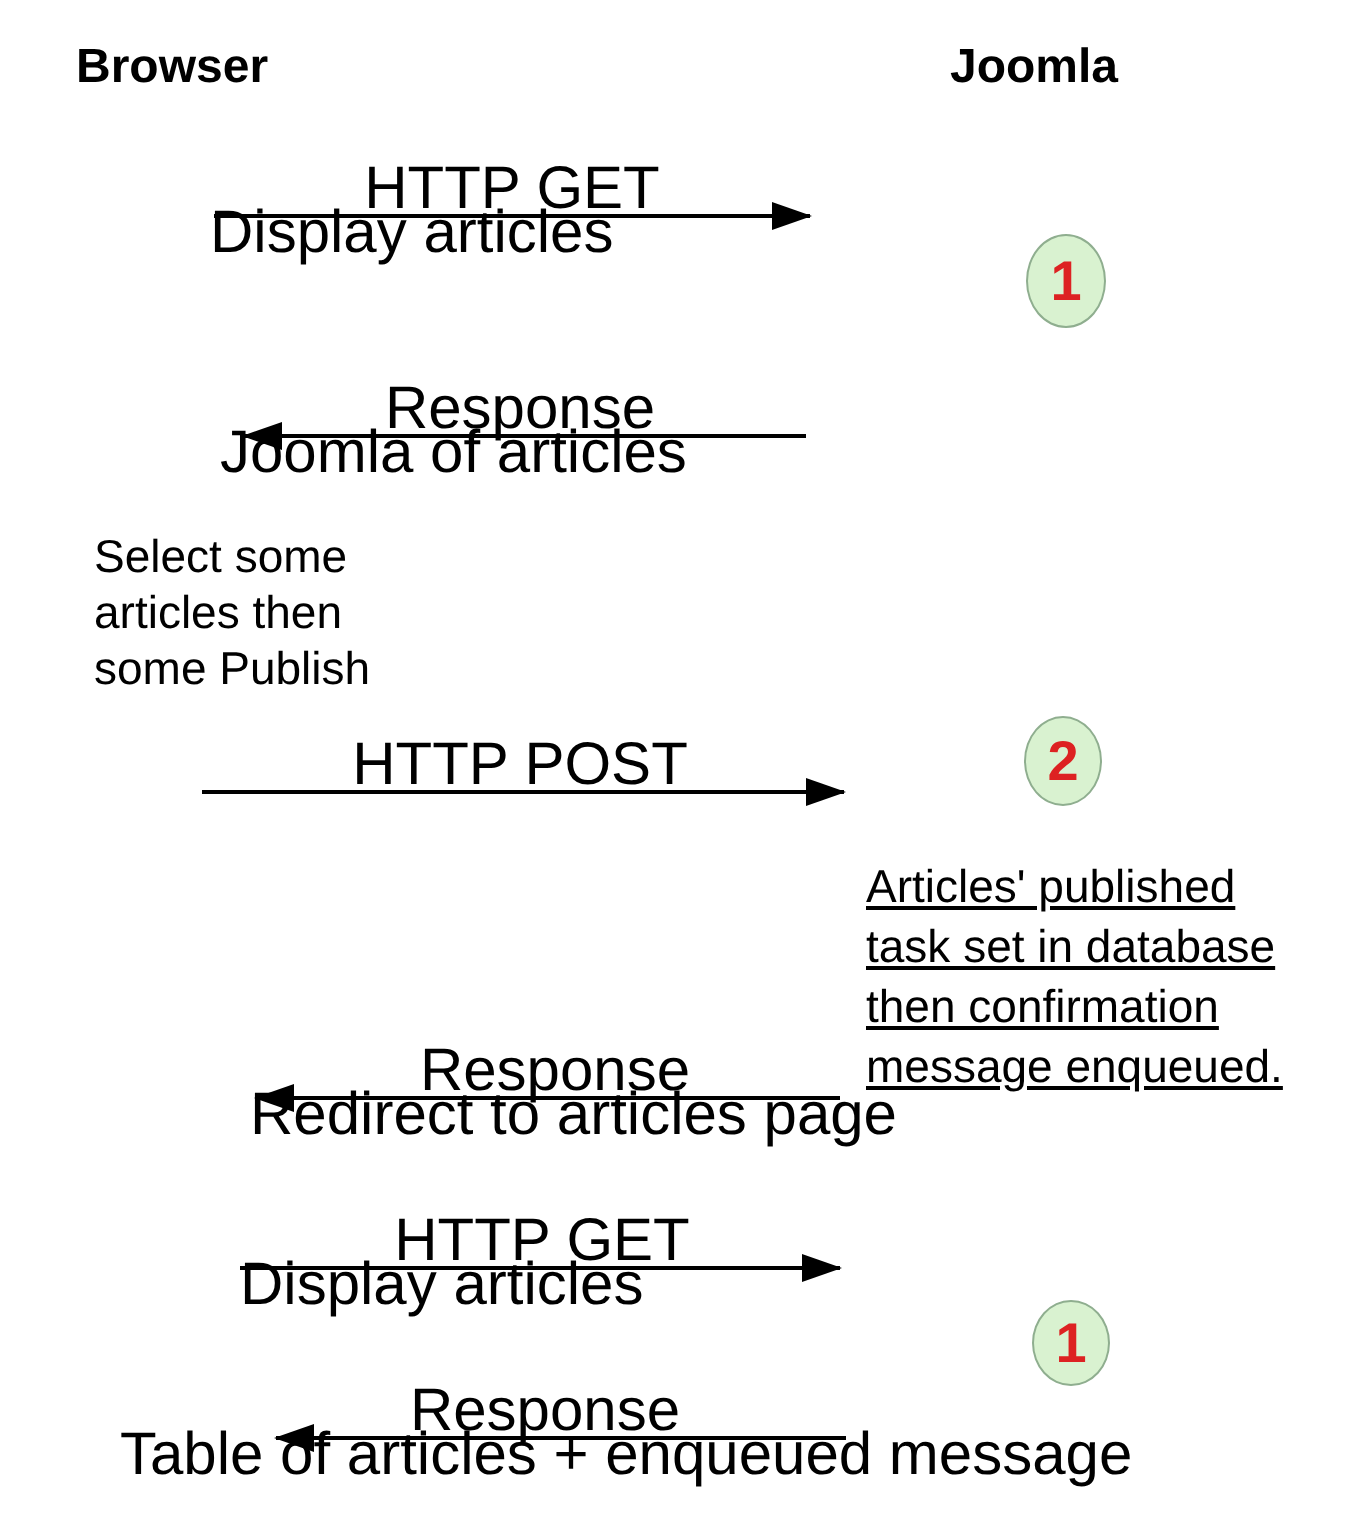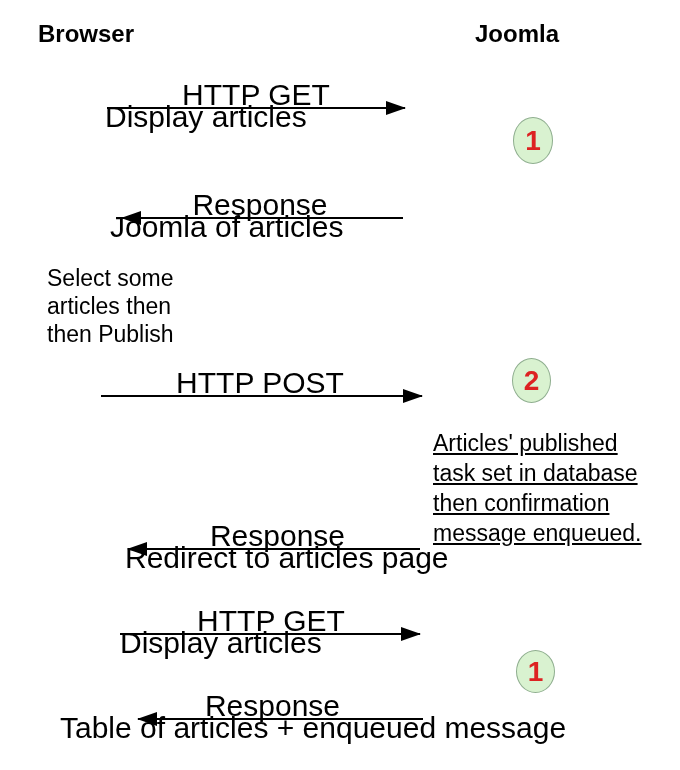--- a/index.html
+++ b/index.html
@@ -113,21 +113,21 @@
     <div class="lbl-top">Response</div>
     <div class="arrow-line" style="left:12px; right:7px;">
       <span class="head"></span>
     </div>
     <div class="lbl-bottom">Joomla of articles</div>
   </div>
 
   <div class="note note-left" style="left:22px; top:264px;margin-left:25px;">
     <div class="note-line">Select some</div>
     <div class="note-line">articles then</div>
-    <div class="note-line">then Publish</div>
+    <div class="note-line">some Publish</div>
   </div>
 
   <div class="msg dir-right" style="left:95px; top:373px; width:330px;">
     <div class="lbl-top">HTTP POST</div>
     <div class="arrow-line" style="left:6px; right:3px;">
       <span class="head"></span>
     </div>
   </div>
 
   <div class="step-badge" style="left:512px; top:358px; width:39px; height:45px; background:#d9f2d0; border:1px solid #8fae8f; color:#dd2222;">

